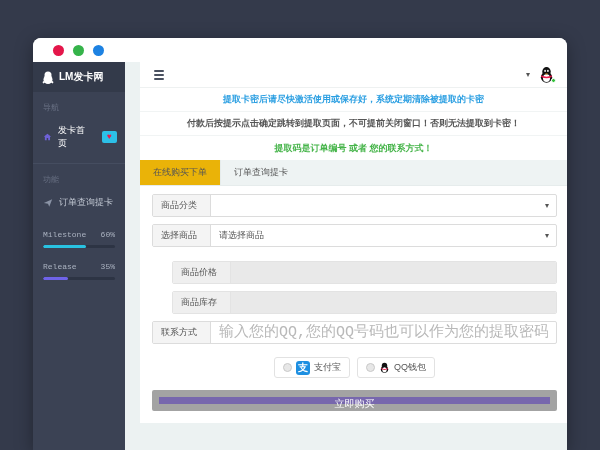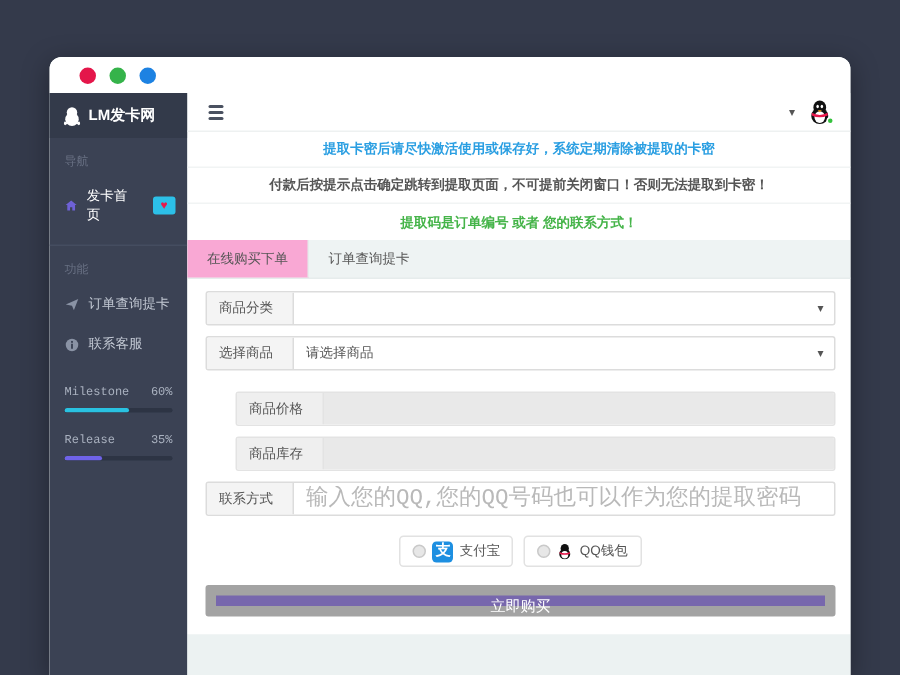--- a/index.html
+++ b/index.html
@@ -12,21 +12,21 @@
   .window {
     position:absolute; left:33px; top:38px; width:534px; height:412px;
     border-radius:8px 8px 0 0; overflow:hidden; background:#ecf2f2;
     display:flex; flex-direction:column;
     box-shadow:0 4px 18px rgba(0,0,0,.35);
   }
   
   .titlebar { height:24px; background:#fff; display:flex; align-items:center; padding-left:20px; gap:9px; flex:0 0 auto; }
   .dot { width:11px; height:11px; border-radius:50%; }
   
-  .win-body { flex:1; display:flex; min-height:0; }
+  .win-body { flex:1; display:flex; min-height:0;gap:15px; }
   
   .sidebar { width:92px; background:#3b4254; flex:0 0 auto; display:flex; flex-direction:column; color:#c3c9d4; }
   .brand { height:30px; background:#333a4a; display:flex; align-items:center; padding-left:9px; gap:5px; color:#fff; font-size:10px; font-weight:bold; }
   .side-label { font-size:8px; color:#687083; padding:10px 10px 4px 10px; }
   .side-item { display:flex; align-items:center; gap:6px; padding:7px 8px 7px 10px; font-size:9px; cursor:pointer; }
   .side-item.active { color:#fff; }
   .side-item .grow { flex:1; }
   .badge-heart { width:17px; height:12px; background:#2cc0e8; border-radius:2px; display:flex; align-items:center; justify-content:center; color:#e8194b; font-size:8px; line-height:1; }
   .side-divider { border-top:1px solid #454d60; margin:6px 0 0 0; }
   .progress-block { margin:14px 10px 0 10px; }
@@ -41,21 +41,21 @@
   .nav-right { margin-left:auto; display:flex; align-items:center; gap:8px; }
   .caret { font-size:8px; color:#555; cursor:pointer; }
   .qq-wrap { position:relative; width:17px; height:17px; cursor:pointer; }
   .status-dot { position:absolute; right:-1px; bottom:0; width:5px; height:5px; border-radius:50%; background:#35c23d; border:1px solid #fff; }
   
   .notices { background:#fff; flex:0 0 auto; }
   .notice { height:24px; display:flex; align-items:center; justify-content:center; font-size:9px; font-weight:bold; border-bottom:1px solid #f1f4f4; }
   
   .tabbar { height:26px; display:flex; align-items:stretch; background:#eef3f3; flex:0 0 auto; border-bottom:1px solid #e6ecec; }
   .tab { display:flex; align-items:center; padding:0 13px; font-size:9px; color:#555; cursor:pointer; }
-  .tab.active { background:#f9a8d4; border-right:1px solid #e6ecec; }
+  .tab.active { background:#eab308; border-right:1px solid #e6ecec; }
   
   .card { background:#fff; padding:8px 10px 12px 12px; flex:0 0 auto; }
   .frow { display:flex; height:23px; border:1px solid #dcdcdc; border-radius:2px; margin-bottom:7px; overflow:hidden; background:#fff; }
   .frow.gap-top { margin-top:14px; }
   .flabel { width:58px; flex:0 0 auto; background:#f4f4f4; border-right:1px solid #dcdcdc; font-size:9px; color:#555; display:flex; align-items:center; padding-left:8px; }
   .ffield { flex:1; display:flex; align-items:center; font-size:9px; color:#555; padding:0 8px; position:relative; cursor:pointer; }
   .ffield .sel-caret { position:absolute; right:7px; font-size:8px; color:#555; }
   .frow.disabled { border-color:#e3e3e3;margin-left:20px; }
   .frow.disabled .flabel { background:#efefef; border-right-color:#e3e3e3; }
   .frow.disabled .ffield { background:#e9e9e9; cursor:default; }
@@ -110,28 +110,20 @@
       <div class="side-divider"></div>
       <div class="side-label">功能</div>
 
       <div class="side-item">
         <svg width="10" height="10" viewBox="0 0 24 24">
           <path d="M2 12 L22 3 L15 21 L12 14 Z" fill="#8a93a5"></path>
         </svg>
         <span>订单查询提卡</span>
       </div>
 
-      <div class="side-item">
-        <svg width="10" height="10" viewBox="0 0 24 24">
-          <circle cx="12" cy="12" r="10" fill="#8a93a5"></circle>
-          <rect x="10.5" y="10" width="3" height="8" fill="#3b4254"></rect>
-          <rect x="10.5" y="5.5" width="3" height="3" fill="#3b4254"></rect>
-        </svg>
-        <span>联系客服</span>
-      </div>
 
       <div class="progress-block">
         <div class="progress-head">
           <span>Milestone</span>
           <span>60%</span>
         </div>
         <div class="progress-track">
           <div class="progress-fill" style="width: 60%; background: rgb(41, 194, 225);"></div>
         </div>
       </div>

